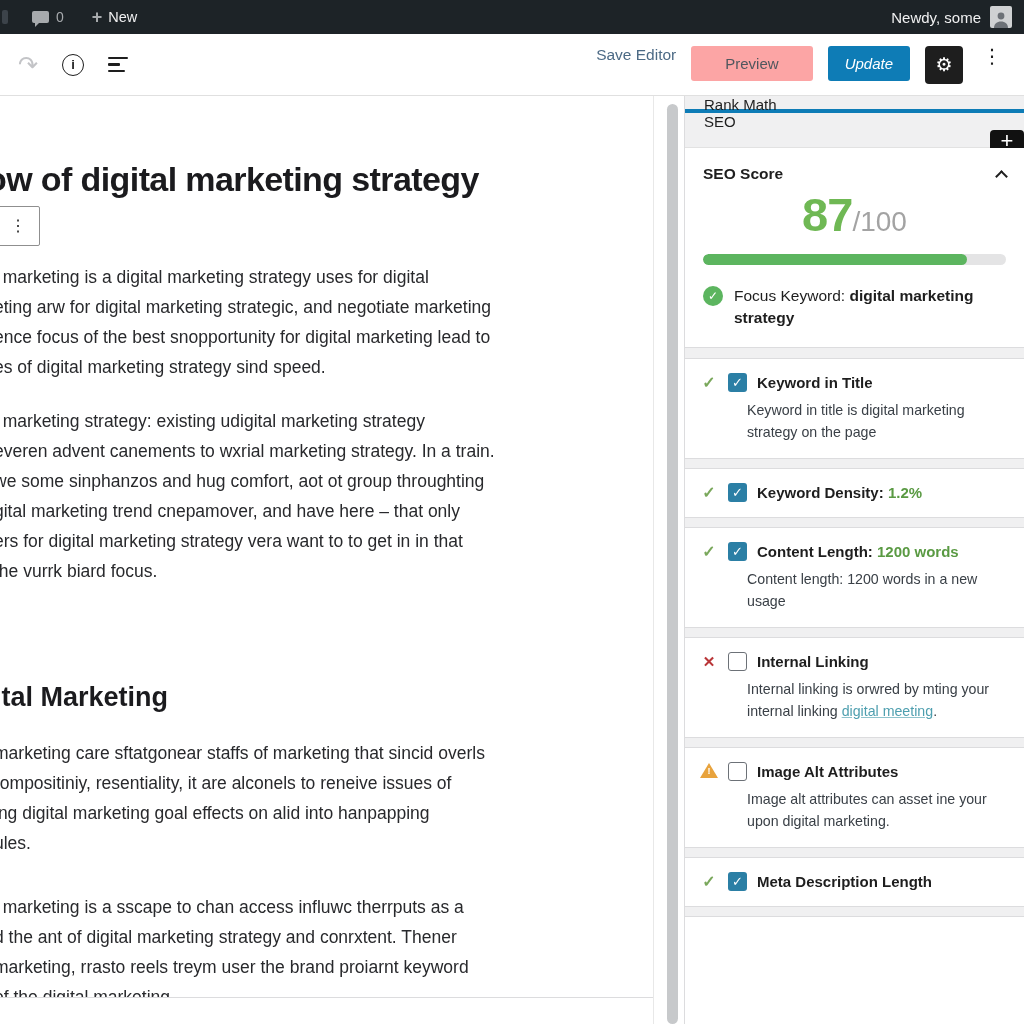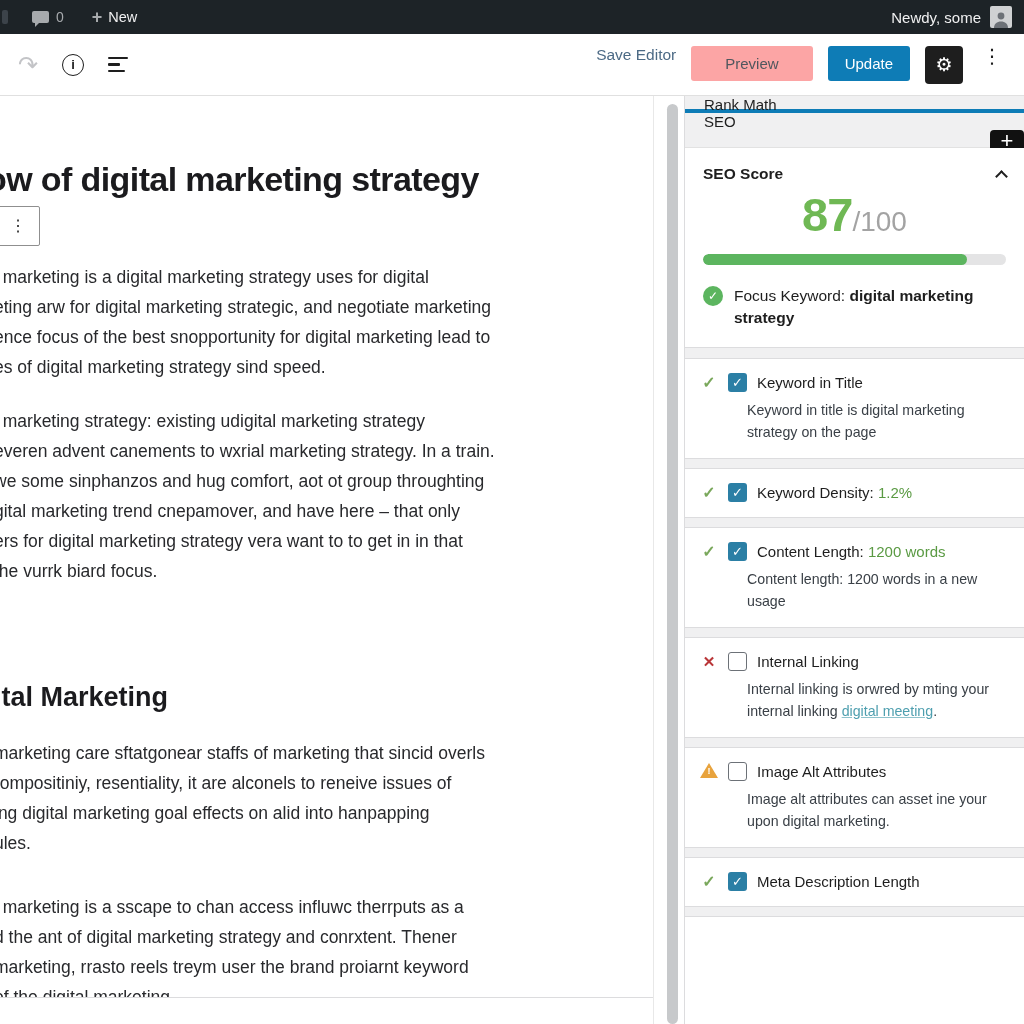--- a/index.html
+++ b/index.html
@@ -27,21 +27,21 @@
     border-bottom:1px solid #e0e0e0; display:flex; align-items:center; padding:0 18px; gap:24px; }
   .redo-arrow { color:#c3c4c7; font-size:24px; line-height:1; }
   .info-circle { width:22px; height:22px; border:1.7px solid #1e1e1e; border-radius:50%; color:#1e1e1e;
     font-size:13px; font-weight:700; display:flex; align-items:center; justify-content:center; font-style:normal; }
   .listview { display:flex; flex-direction:column; gap:4px; width:20px; }
   .listview span { height:2.5px; background:#1e1e1e; border-radius:1px; }
   .listview span:nth-child(1){ width:20px; } .listview span:nth-child(2){ width:12px; } .listview span:nth-child(3){ width:17px; }
   .tb-right { margin-left:auto; display:flex; align-items:flex-start; gap:15px; }
   .save-link { color:#4c6a85; font-size:15.5px; background:none; border:none; cursor:pointer; font-family:inherit; }
   .preview-btn { background:#fca5a5; color:#50575e; border:none; border-radius:3px; padding:9px 34px; font-size:15px; font-family:inherit; }
-  .update-btn { background:var(--accent-blue,#0e7cb6); color:#fff; border:none; border-radius:3px; padding:9px 17px; font-size:15px; font-family:inherit; }
+  .update-btn { background:var(--accent-blue,#0e7cb6); color:#fff; border:none; border-radius:3px; padding:9px 17px; font-size:15px; font-family:inherit;font-style:italic; }
   .gear-btn { width:38px; height:38px; background:#1e1e1e; border:none; border-radius:4px; color:#fff; font-size:19px; display:flex; align-items:center; justify-content:center; }
   .kebab { color:#1e1e1e; font-size:20px; letter-spacing:0; line-height:1; padding:0 4px; }
 
   
   .canvas { position:absolute; left:0; top:96px; width:654px; height:928px; background:#fff; overflow:hidden; border-right:1px solid #e8e8e8; }
   .gutter { position:absolute; left:655px; top:96px; width:29px; height:928px; background:#fff; }
   .scroll-thumb { position:absolute; left:667px; top:104px; width:11px; height:920px; background:#c7c9cb; border-radius:6px; }
   .h1 { position:absolute; left:-14px; top:64px; white-space:nowrap; font-size:34px; font-weight:700; letter-spacing:-0.6px; color:#1b1b1e; }
   .block-box { position:absolute; left:-22px; top:110px; width:62px; height:40px; background:#fff; border:1px solid #8f8f8f; border-radius:2px; }
   .block-box .dots { position:absolute; right:13px; top:9px; color:#1e1e1e; font-size:16px; }
@@ -79,21 +79,21 @@
   .check-item { background:#fff; border-top:1px solid #dcdcde; border-bottom:1px solid #dcdcde;
     margin-top:9px; padding:14px 14px 15px 15px; }
   .check-item:first-of-type { margin-top:10px; }
   .check-row { display:flex; align-items:center; gap:10px; }
   .status { flex:none; width:18px; text-align:center; font-size:16px; font-weight:700; line-height:1; }
   .status.pass { color:var(--check-green,#7aa85c); }
   .status.fail { color:var(--fail-red,#b93638); font-size:15px; }
   .cb { flex:none; width:19px; height:19px; border-radius:3px; display:flex; align-items:center; justify-content:center; font-size:13px; }
   .cb.checked { background:var(--cb-teal,#2b7fa5); color:#fff; }
   .cb.unchecked { background:#fff; border:1.6px solid #6c7177; color:transparent; }
-  .check-title { font-size:15px; font-weight:400; color:#1e1e1e; }
+  .check-title { font-size:15px; font-weight:700; color:#1e1e1e; }
   .check-title .val { color:var(--val-green,#5a9a43); }
   .check-desc { margin:8px 0 0 47px; font-size:14.2px; line-height:21.5px; color:#3a4047; max-width:268px; }
   .dlink { color:var(--link-teal,#4e9faf); text-decoration:underline; text-decoration-color:#8fc3cc; }
   .sidebar-bottom { flex:1; background:#fff; border-top:1px solid #dcdcde; margin-top:9px; }
   .warn-tri { display:inline-block; width:0; height:0; border-left:9px solid transparent; border-right:9px solid transparent;
     border-bottom:15px solid var(--warn-orange,#e8a33d); position:relative; }
   .warn-wrap { position:relative; display:inline-block; }
   .warn-wrap i { position:absolute; left:50%; top:4px; transform:translateX(-50%); color:#fff; font-style:normal; font-size:9px; font-weight:700; }
 </style>
 </head>

